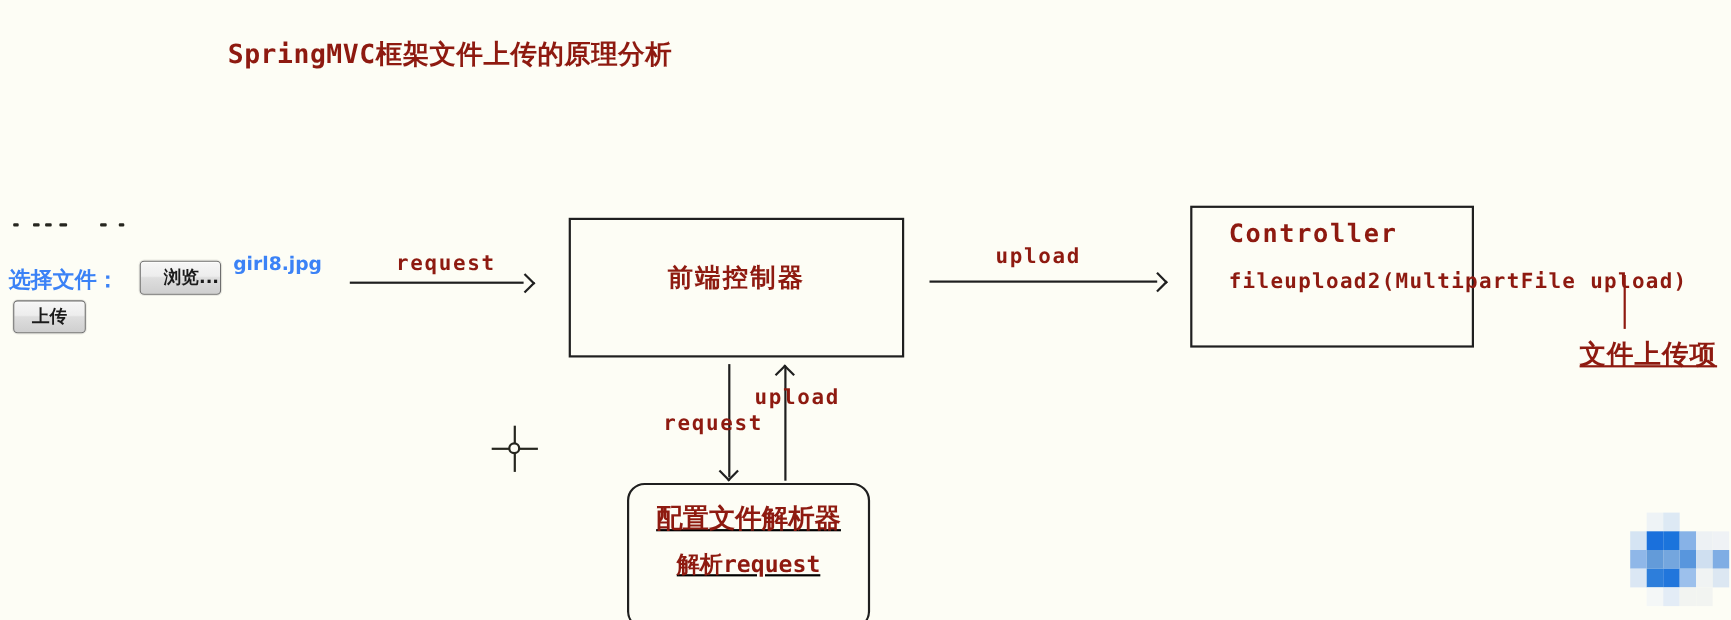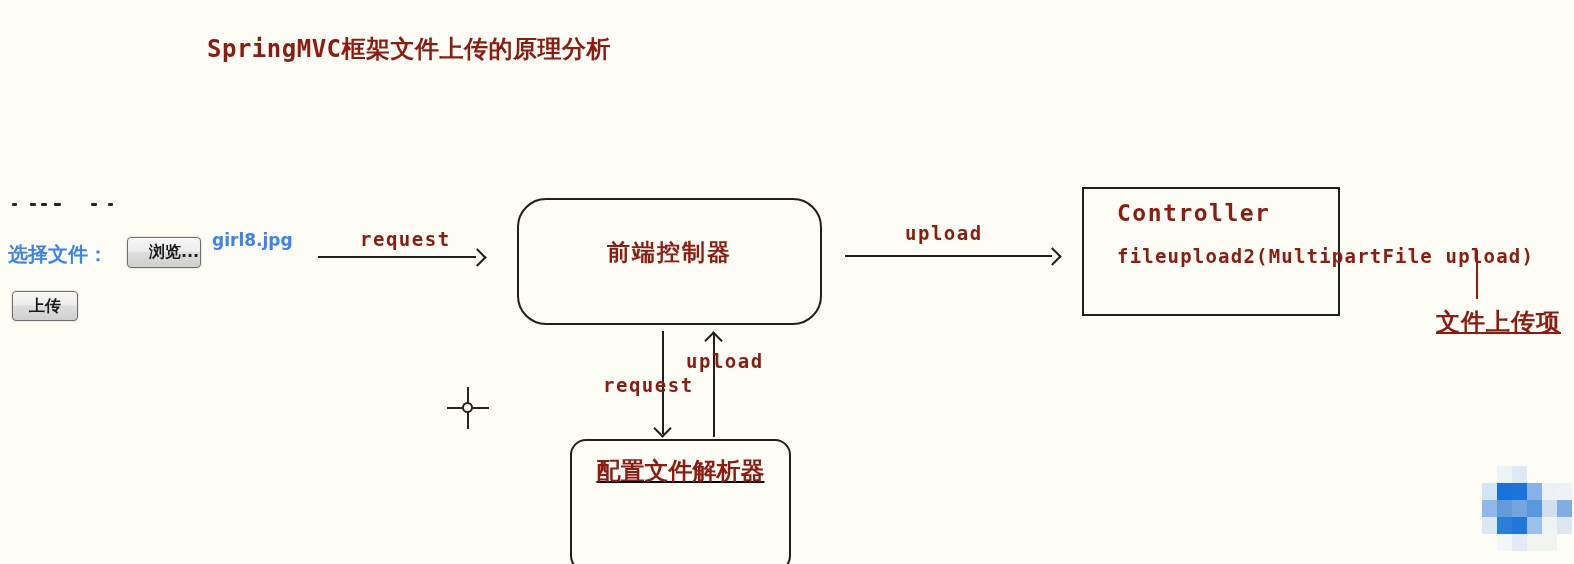--- a/index.html
+++ b/index.html
@@ -66,29 +66,29 @@
       <div class="dash" style="left: 30px; top: 203px; width: 6px;"></div>
       <div class="dash" style="left: 41px; top: 203px; width: 6px;"></div>
       <div class="dash" style="left: 54px; top: 203px; width: 7px;"></div>
       <div class="dash" style="left: 91px; top: 203px; width: 6px;"></div>
       <div class="dash" style="left: 108px; top: 203px; width: 5px;"></div>
     </div>
 
   <div class="formtext" style="left:8px;top:241px;font-size:20px;">选择文件：</div>
   <button class="winbtn" style="left:127px;top:237px;width:74px;height:31px;padding-left:20px;">浏览...</button>
   <div class="formtext" style="left:212px;top:230px;font-size:17px;">girl8.jpg</div>
-  <button class="winbtn" style="left:12px;top:273px;width:66px;height:30px;margin-top:18px;">上传</button>
+  <button class="winbtn" style="left:12px;top:273px;width:66px;height:30px;">上传</button>
 
   <div>
     <div class="line-h" style="left:318px;top:256px;width:158px;"></div>
     <div class="chev right" style="left:471px;top:251px;"></div>
     <div class="abs red-mono" style="left:360px;top:228px;font-size:19px;letter-spacing:1.5px;">request</div>
   </div>
 
-  <div class="node" style="left:517px;top:198px;width:305px;height:127px;border-radius:29px;">
+  <div class="node" style="left:517px;top:198px;width:305px;height:127px;">
     <div class="red-cjk" style="text-align:center;margin-top:37px;font-size:23px;letter-spacing:2px;">前端控制器</div>
   </div>
 
   <div>
     <div class="line-h" style="left:845px;top:255px;width:207px;"></div>
     <div class="chev right" style="left:1046px;top:250px;"></div>
     <div class="abs red-mono" style="left:905px;top:222px;font-size:19px;letter-spacing:1.5px;">upload</div>
   </div>
 
   <div class="node" style="left:1082px;top:187px;width:258px;height:129px;"></div>
@@ -105,20 +105,21 @@
   </div>
 
   <div>
     <div class="line-v" style="left:713px;top:333px;height:104px;"></div>
     <div class="chev up" style="left:707px;top:334px;"></div>
     <div class="abs red-mono" style="left:686px;top:350px;font-size:19px;letter-spacing:1.5px;">upload</div>
   </div>
 
   <div class="node rounded" style="left:570px;top:439px;width:221px;height:133px;text-decoration:underline;">
     <div class="red-cjk" style="text-align:center;margin-top:14px;font-size:24px;">配置文件解析器</div>
+    <div class="red-cjk" style="text-align:center;margin-top:12px;font-size:21px;font-family:'DejaVu Sans Mono','Liberation Mono',monospace;">解析request</div>
   </div>
 
   <div>
     <div class="line-h" style="left:447px;top:407px;width:42px;background:#26261f;"></div>
     <div class="line-v" style="left:467px;top:387px;height:42px;background:#26261f;"></div>
     <div class="cross-dot" style="left:462px;top:402px;"></div>
   </div>
 
   <div id="watermark" style="position:absolute;left:0;top:0;">
       <div class="wm-cell" style="left: 1497px; top: 466px; width: 15px; height: 17px; background: rgb(238, 243, 246);"></div>

